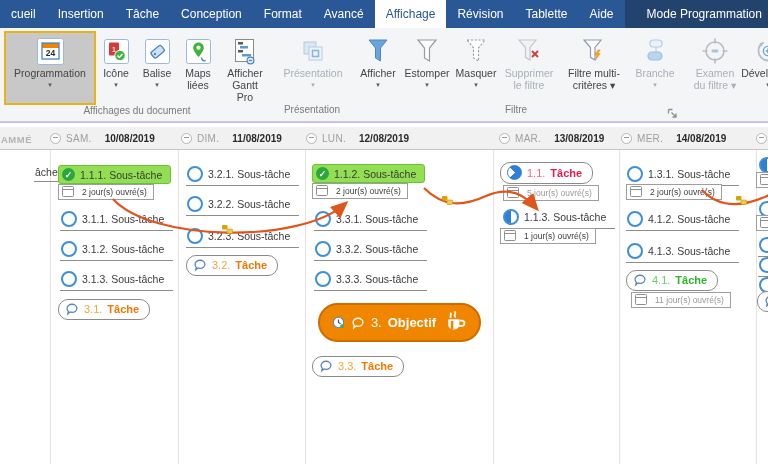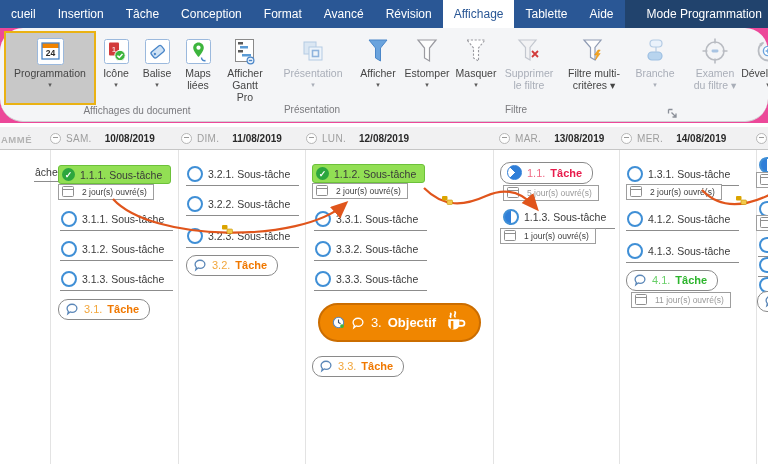--- a/index.html
+++ b/index.html
@@ -1,24 +1,24 @@
 <!DOCTYPE html>
 <html><head>
 <meta charset="utf-8">
 <style>
   html,body{margin:0;padding:0;background:#fff;}
-  #app{position:relative;width:768px;height:464px;overflow:hidden;background:#ec4899;
+  #app{position:relative;width:768px;height:464px;overflow:hidden;background:#c4b5fd;
        font-family:"Liberation Sans",sans-serif;-webkit-font-smoothing:antialiased;}
   
   .menubar{position:absolute;top:0;left:0;width:768px;height:28px;background:#2a5795;display:flex;align-items:stretch;}
   .tab{color:#fff;font-size:12px;display:flex;align-items:center;padding:0 11px;white-space:nowrap;cursor:default;}
   .tab.active{background:#fff;color:#2a5795;}
   .mode{flex:1;background:#21436d;color:#fff;font-size:12px;display:flex;align-items:center;padding-left:22px;white-space:nowrap;}
   
-  .ribbon{position:absolute;top:28px;left:0;width:768px;height:94px;background:#f4f5f7;border-bottom:1px solid #cfcfd2;display:flex;box-sizing:border-box;border-radius:23px;}
+  .ribbon{position:absolute;top:28px;left:0;width:768px;height:94px;background:#f4f5f7;border-bottom:1px solid #cfcfd2;display:flex;box-sizing:border-box;}
   .rgroup{display:flex;flex-direction:column;position:relative;}
   .rbuttons{display:flex;flex:1;align-items:stretch;padding:3px 2px 0 4px;}
   .rlabel{height:15px;font-size:10px;color:#7a7a7e;text-align:center;padding-bottom:2px;}
   .rsep{width:1px;background:#dddde1;margin:6px 1px 4px 1px;}
   .rbtn{display:flex;flex-direction:column;align-items:center;justify-content:flex-start;
         font-size:10.5px;color:#454545;padding:3px 3px 0 3px;text-align:center;line-height:1.12;box-sizing:border-box;border:2px solid transparent;}
   .rbtn .ricon{height:30px;display:flex;align-items:center;justify-content:center;margin-bottom:2px;}
   .rbtn.selected{background:#c8c8c8;border:2px solid #eab213;}
   .rbtn.disabled{color:#a9aeb8;}
   .rbtn .caret{font-size:7px;color:#5a5a5a;margin-top:1px;line-height:1;}
@@ -60,22 +60,22 @@
 
 <div id="app">
   <div class="menubar">
     <div id="tabs" style="display:flex;align-items:stretch;">
         <div class="tab">cueil</div>
         <div class="tab">Insertion</div>
         <div class="tab">Tâche</div>
         <div class="tab">Conception</div>
         <div class="tab">Format</div>
         <div class="tab">Avancé</div>
+        <div class="tab active">Affichage</div>
         <div class="tab">Révision</div>
-        <div class="tab active">Affichage</div>
         <div class="tab">Tablette</div>
         <div class="tab">Aide</div>
       </div>
     <div class="mode">
       <span>Mode Programmation</span>
     </div>
   </div>
 
   <div class="ribbon" id="ribbon">
       <div class="rgroup">

